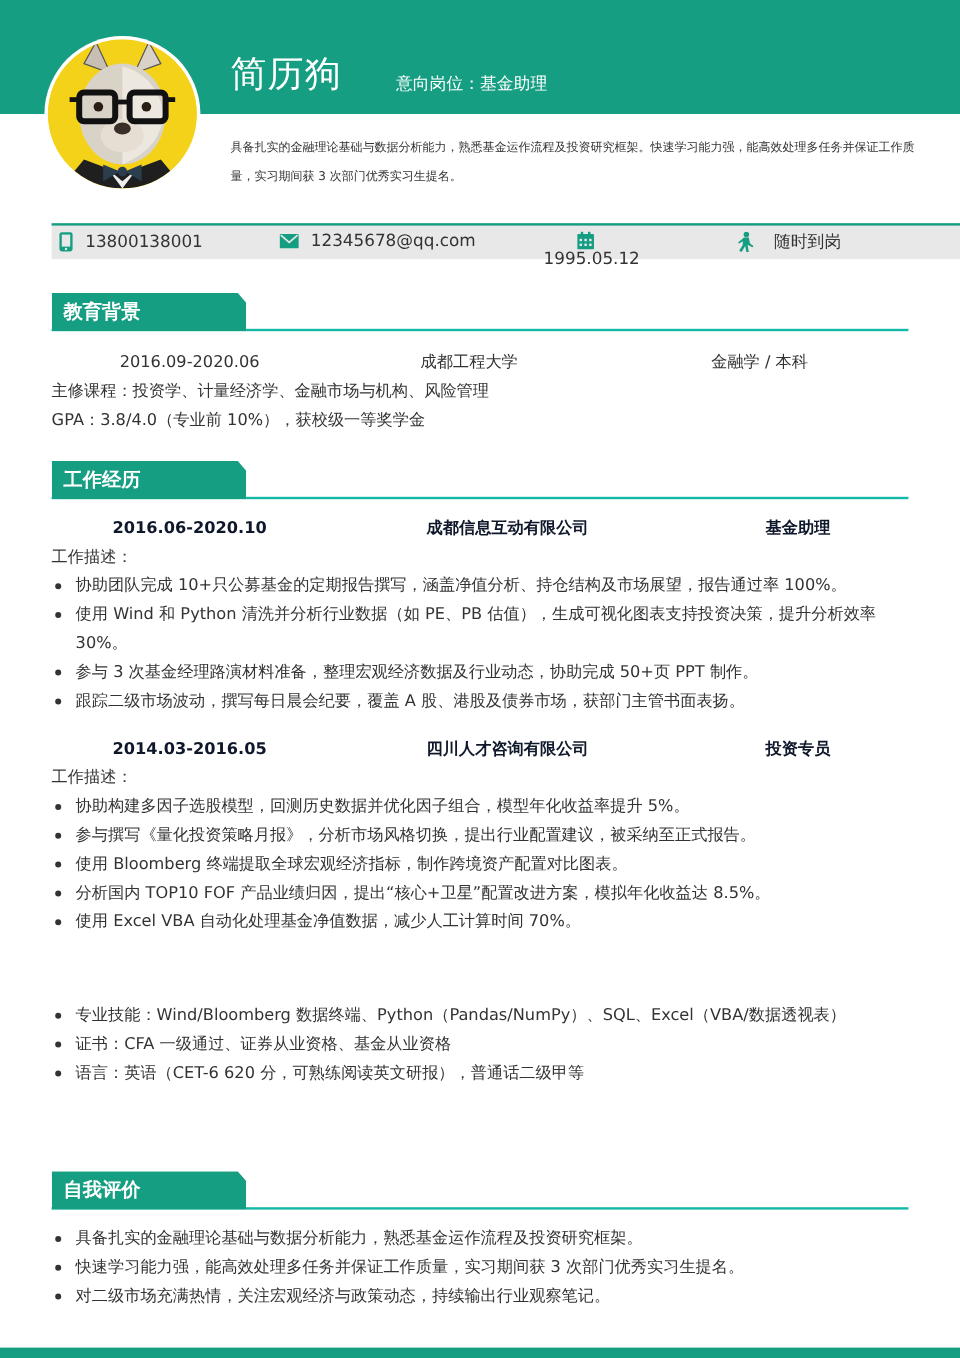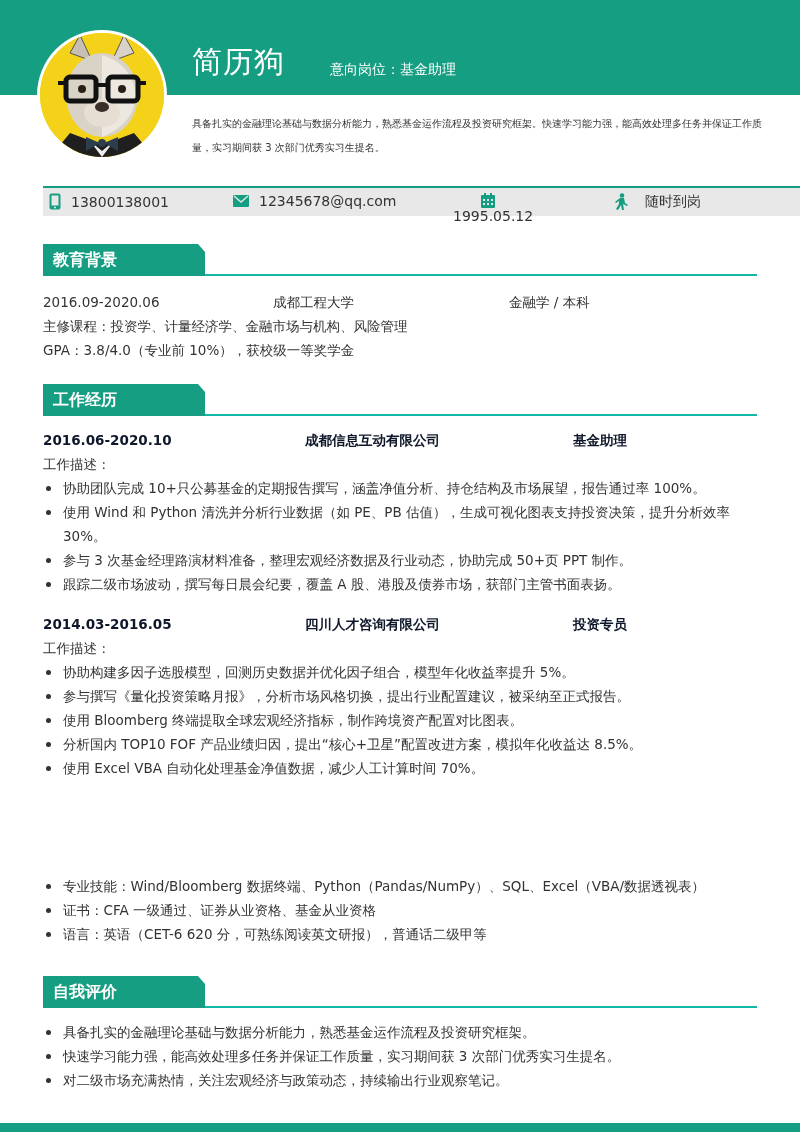--- a/index.html
+++ b/index.html
@@ -11,21 +11,21 @@
   .name { position: absolute; left: 192px; top: 42px; font-size: 30px; color: #fff; letter-spacing: 1px; font-weight: 300; }
   .intent { position: absolute; left: 330px; top: 61px; font-size: 14px; color: #fff; }
   .summary { position: absolute; left: 192px; top: 112px; width: 570px; font-size: 10px; line-height: 24px; color: #333; }
   .contact-bar { position: absolute; left: 43px; top: 186px; width: 794px; height: 30px; background: #e8e8e8; border-top: 2px solid #169e82; display: flex; align-items: center; font-size: 14px; color: #333; }
   .contact-item { display: flex; align-items: center; position: absolute; top: 5px; }
   .contact-item svg { margin-right: 10px; }
   .section { position: absolute; left: 43px; width: 714px; }
   .sec-head { position: relative; height: 32px; border-bottom: 2px solid #14b8a6; }
   .sec-tab { position: absolute; left: 0; top: 0; width: 162px; height: 32px; background: #169e82; color: #fff; font-size: 16px; font-weight: bold; padding-left: 10px; line-height: 32px; clip-path: polygon(0 0, 155px 0, 162px 8px, 162px 100%, 0 100%); }
   .line { font-size: 13.5px; line-height: 24px; color: #333; position: relative; }
-  .row3 { display: flex; }
+  .row3 { display: flex; text-align: center; }
   .c1 { width: 230px; } .c2 { width: 236px; } .c3 { flex: 1; }
   .bold { font-weight: bold; color: #0f172a; gap: 32px; }
   ul.bul { list-style: none; }
   ul.bul li { position: relative; padding-left: 20px; font-size: 13.5px; line-height: 24px; color: #333; }
   ul.bul li::before { content: ""; position: absolute; left: 3px; top: 10px; width: 5px; height: 5px; border-radius: 50%; background: #333; }
   .bottom-band { position: absolute; left: 0; top: 1123px; width: 800px; height: 9px; background: #169e82; }
 </style>
 </head>
 <body>
 
@@ -153,21 +153,21 @@
       <li>协助构建多因子选股模型，回测历史数据并优化因子组合，模型年化收益率提升 5%。</li>
       <li>参与撰写《量化投资策略月报》，分析市场风格切换，提出行业配置建议，被采纳至正式报告。</li>
       <li>使用 Bloomberg 终端提取全球宏观经济指标，制作跨境资产配置对比图表。</li>
       <li>分析国内 TOP10 FOF 产品业绩归因，提出“核心+卫星”配置改进方案，模拟年化收益达 8.5%。</li>
       <li>使用 Excel VBA 自动化处理基金净值数据，减少人工计算时间 70%。</li>
     </ul>
   </div>
 </div>
 
 <div class="section" style="top:822px;">
-  <ul class="bul" style="padding-top:12px;margin-top:40px;">
+  <ul class="bul" style="padding-top:12px;">
     <li>专业技能：Wind/Bloomberg 数据终端、Python（Pandas/NumPy）、SQL、Excel（VBA/数据透视表）</li>
     <li>证书：CFA 一级通过、证券从业资格、基金从业资格</li>
     <li>语言：英语（CET-6 620 分，可熟练阅读英文研报），普通话二级甲等</li>
   </ul>
 </div>
 
 <div class="section" style="top:976px;">
   <div class="sec-head">
     <div class="sec-tab">自我评价</div>
   </div>

